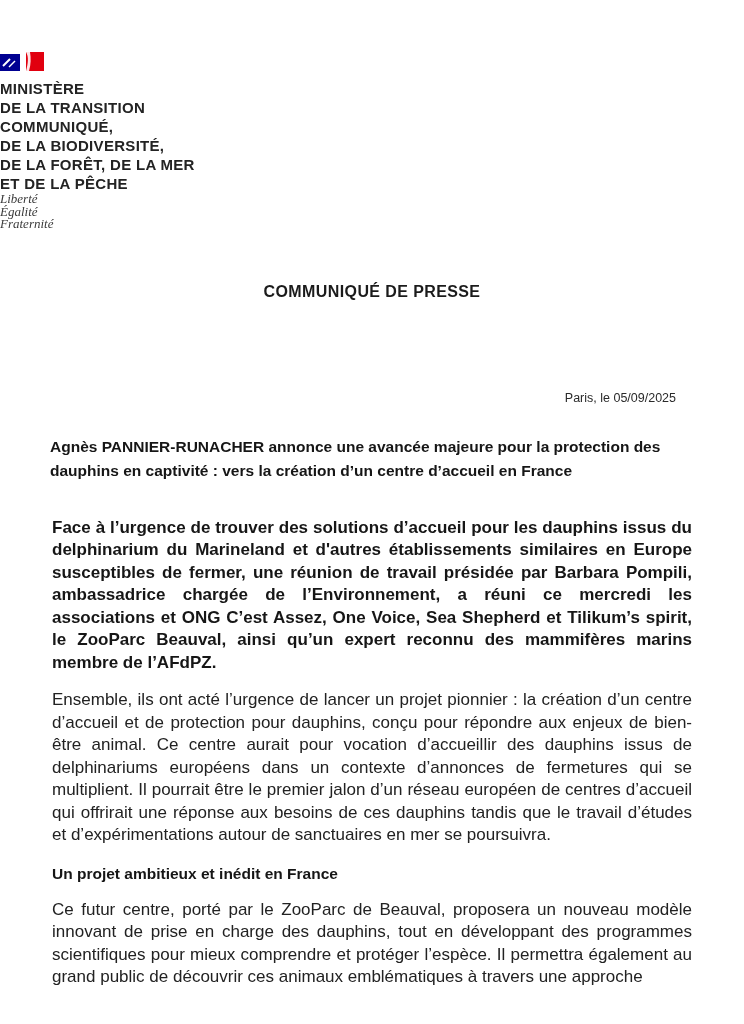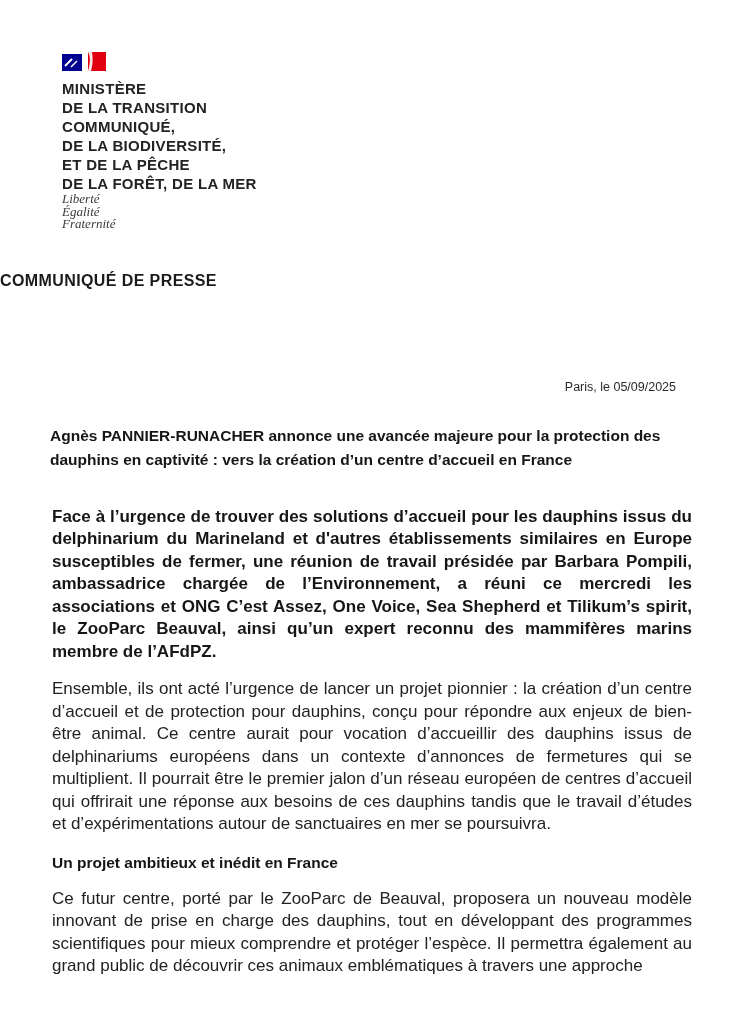--- a/index.html
+++ b/index.html
@@ -8,41 +8,40 @@
     width: 744px;
     height: 1024px;
     margin: 0 auto;
     font-family: "Liberation Sans", sans-serif;
     color: #1f1f1f;
     overflow: hidden;
     position: relative;
   }
   .logo-block {
     padding-top: 50px;
-    padding-left: 62px;
   }
   .flag { display: block; }
   .ministry-name {
     margin-top: 5px;
     font-size: 15px;
     font-weight: bold;
     line-height: 19px;
     letter-spacing: 0.3px;
     color: #232323;
   }
   .motto {
     font-family: "Liberation Serif", serif;
     font-style: italic;
     font-size: 13px;
     line-height: 12.5px;
     color: #3a3a3a;
   }
   .kicker {
-    margin-top: 41px;
-    text-align: left;
+    margin-top: 52px;
+    text-align: center;
     font-size: 16px;
     font-weight: bold;
     letter-spacing: 0.4px;
     color: #1b1b1b;
   }
   .date-line {
     margin-top: 90px;
     padding-right: 68px;
     text-align: right;
     font-size: 12.5px;
@@ -87,22 +86,22 @@
     <path d="M3 16 L10 9" stroke="#ffffff" stroke-width="2" fill="none"></path>
     <path d="M9 17 L15 11" stroke="#ffffff" stroke-width="1.4" fill="none"></path>
     <rect x="26" y="2" width="18" height="19" fill="#E1000F"></rect>
     <path d="M26 2 C29 7 28 14 26 21 L29 21 C31 14 31 8 30 2 Z" fill="#ffffff" opacity="0.9"></path>
   </svg>
   <div class="ministry-name">
     <div>MINISTÈRE</div>
     <div>DE LA TRANSITION</div>
     <div>COMMUNIQUÉ,</div>
     <div>DE LA BIODIVERSITÉ,</div>
+    <div>DE LA FORÊT, DE LA MER</div>
     <div>ET DE LA PÊCHE</div>
-    <div>DE LA FORÊT, DE LA MER</div>
   </div>
   <div class="motto">
     <div>Liberté</div>
     <div>Égalité</div>
     <div>Fraternité</div>
   </div>
 </header>
 
 <div class="kicker">COMMUNIQUÉ DE PRESSE</div>
 

